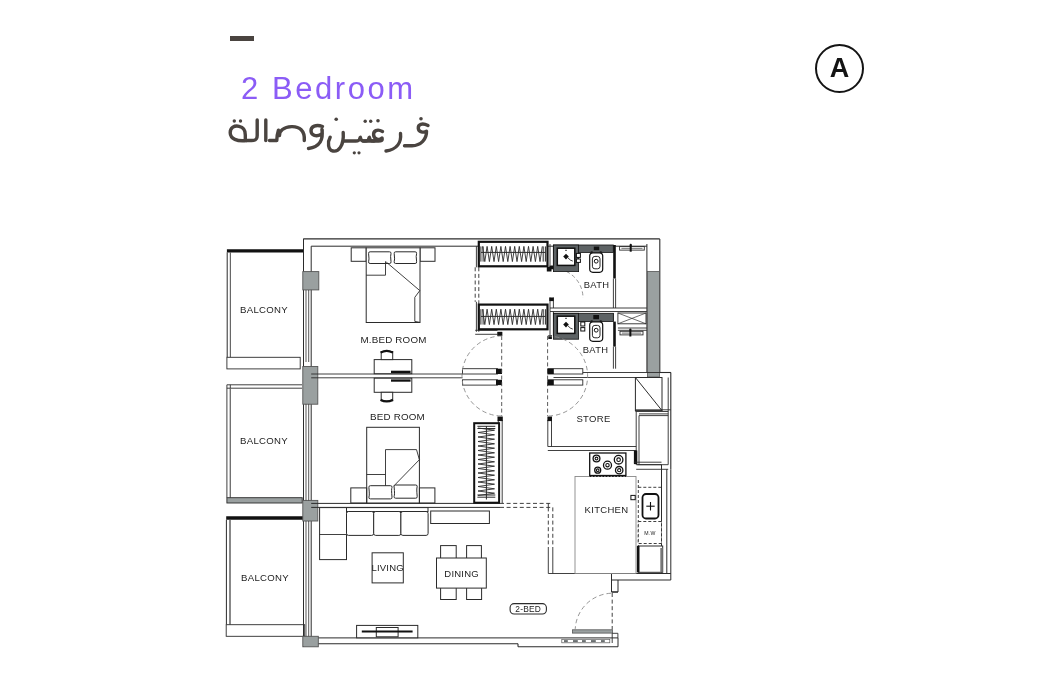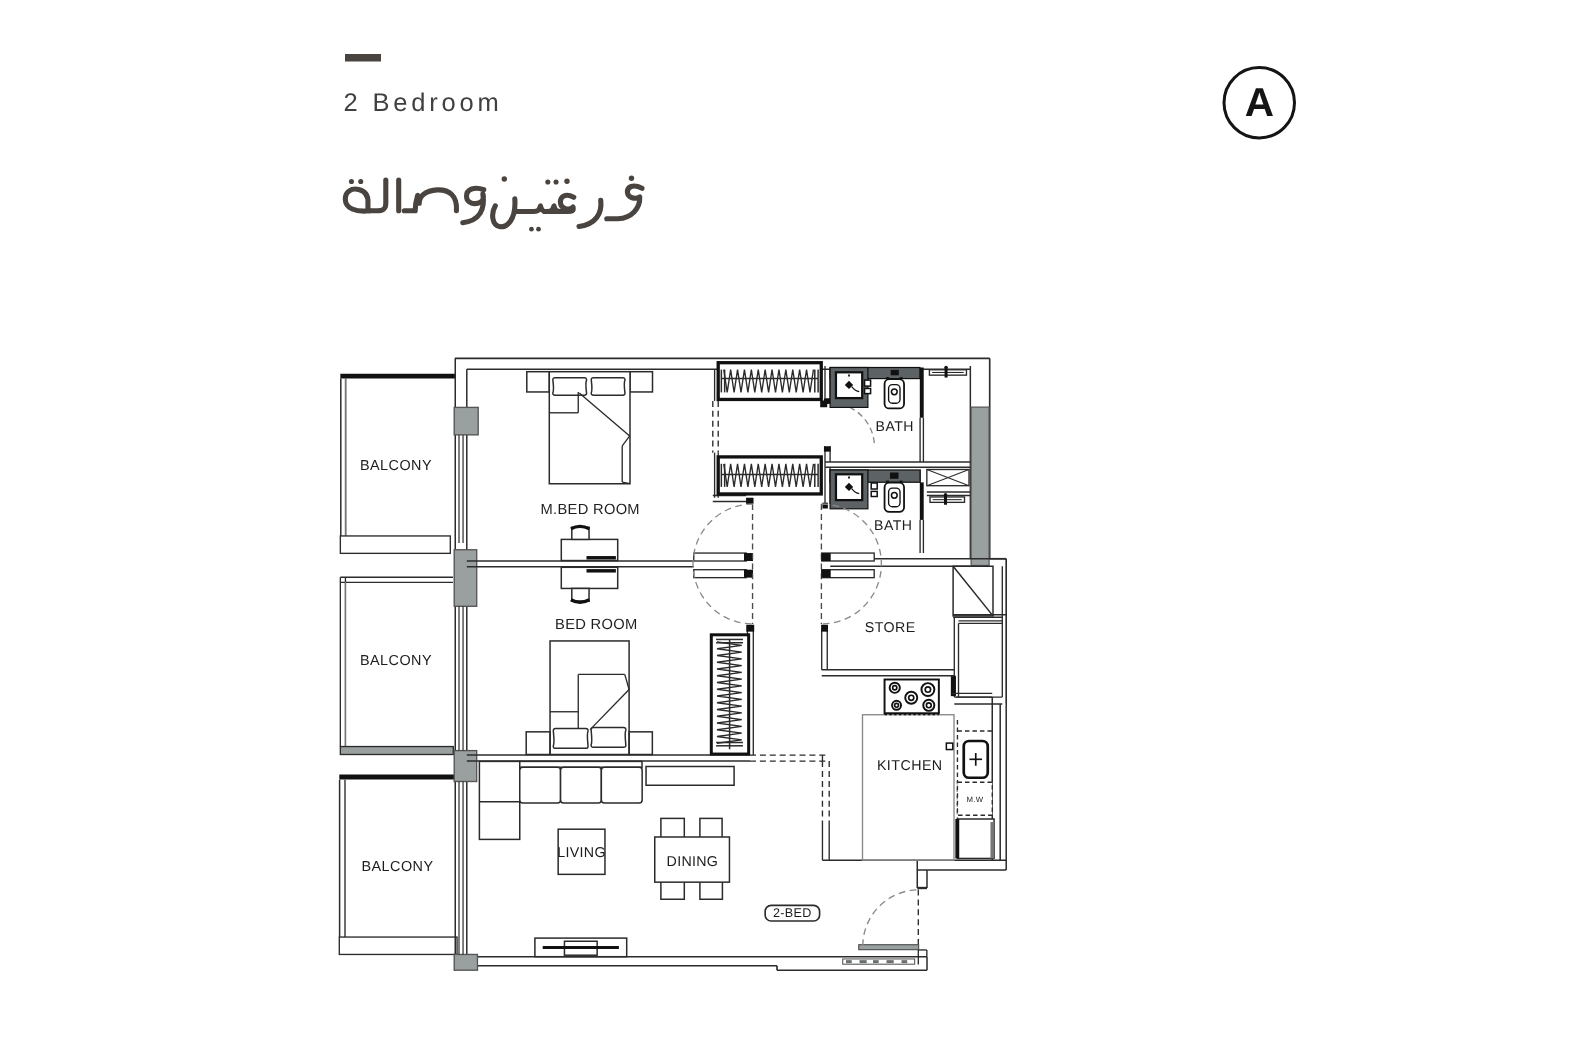--- a/index.html
+++ b/index.html
@@ -1,18 +1,18 @@
 <!DOCTYPE html>
 <html><head>
 <meta charset="utf-8">
 <style>
 html,body{margin:0;padding:0;background:#fff;width:1061px;height:693px;overflow:hidden;}
 body{font-family:"Liberation Sans",sans-serif;position:relative;}
 .dash{position:absolute;left:230px;top:36px;width:23.5px;height:4.5px;background:#4a4440;}
-h1{position:absolute;left:229px;top:59px;margin:0;font-size:17px;font-weight:500;letter-spacing:2.55px;color:#404040;}
+h1{position:absolute;left:229px;top:59px;margin:12px;font-size:31px;font-weight:500;letter-spacing:2.55px;color:#8b5cf6;}
 .badge{position:absolute;left:815px;top:44px;width:45px;height:45px;border:2.6px solid #141414;border-radius:50%;
  text-align:center;line-height:45px;font-size:27px;font-weight:700;color:#141414;}
 svg{position:absolute;left:0;top:0;}
 </style>
 </head>
 <body>
 
 <div class="dash"></div>
 
 <h1>2 Bedroom</h1>

